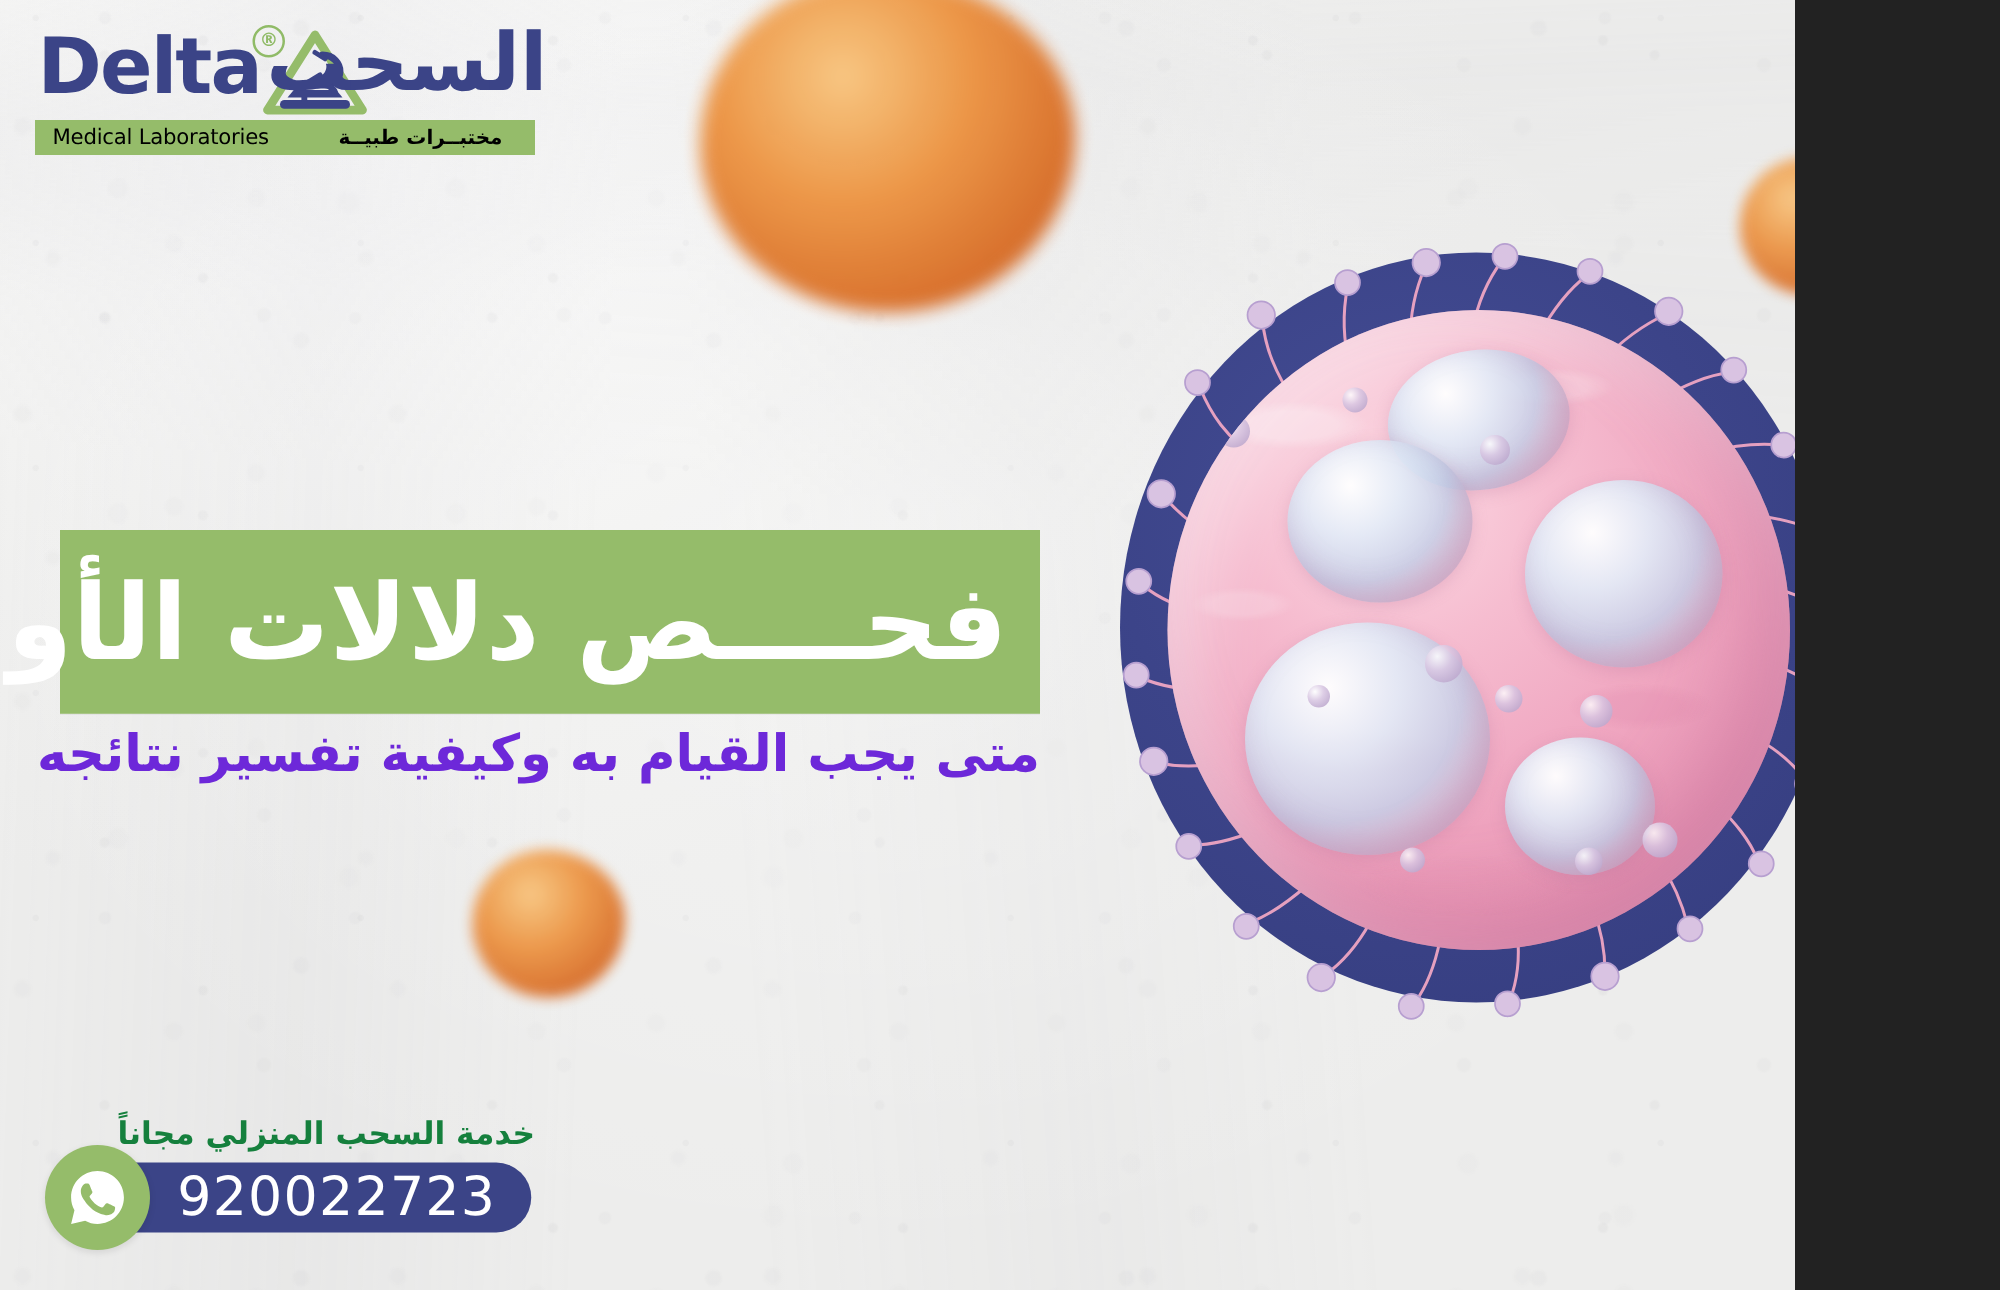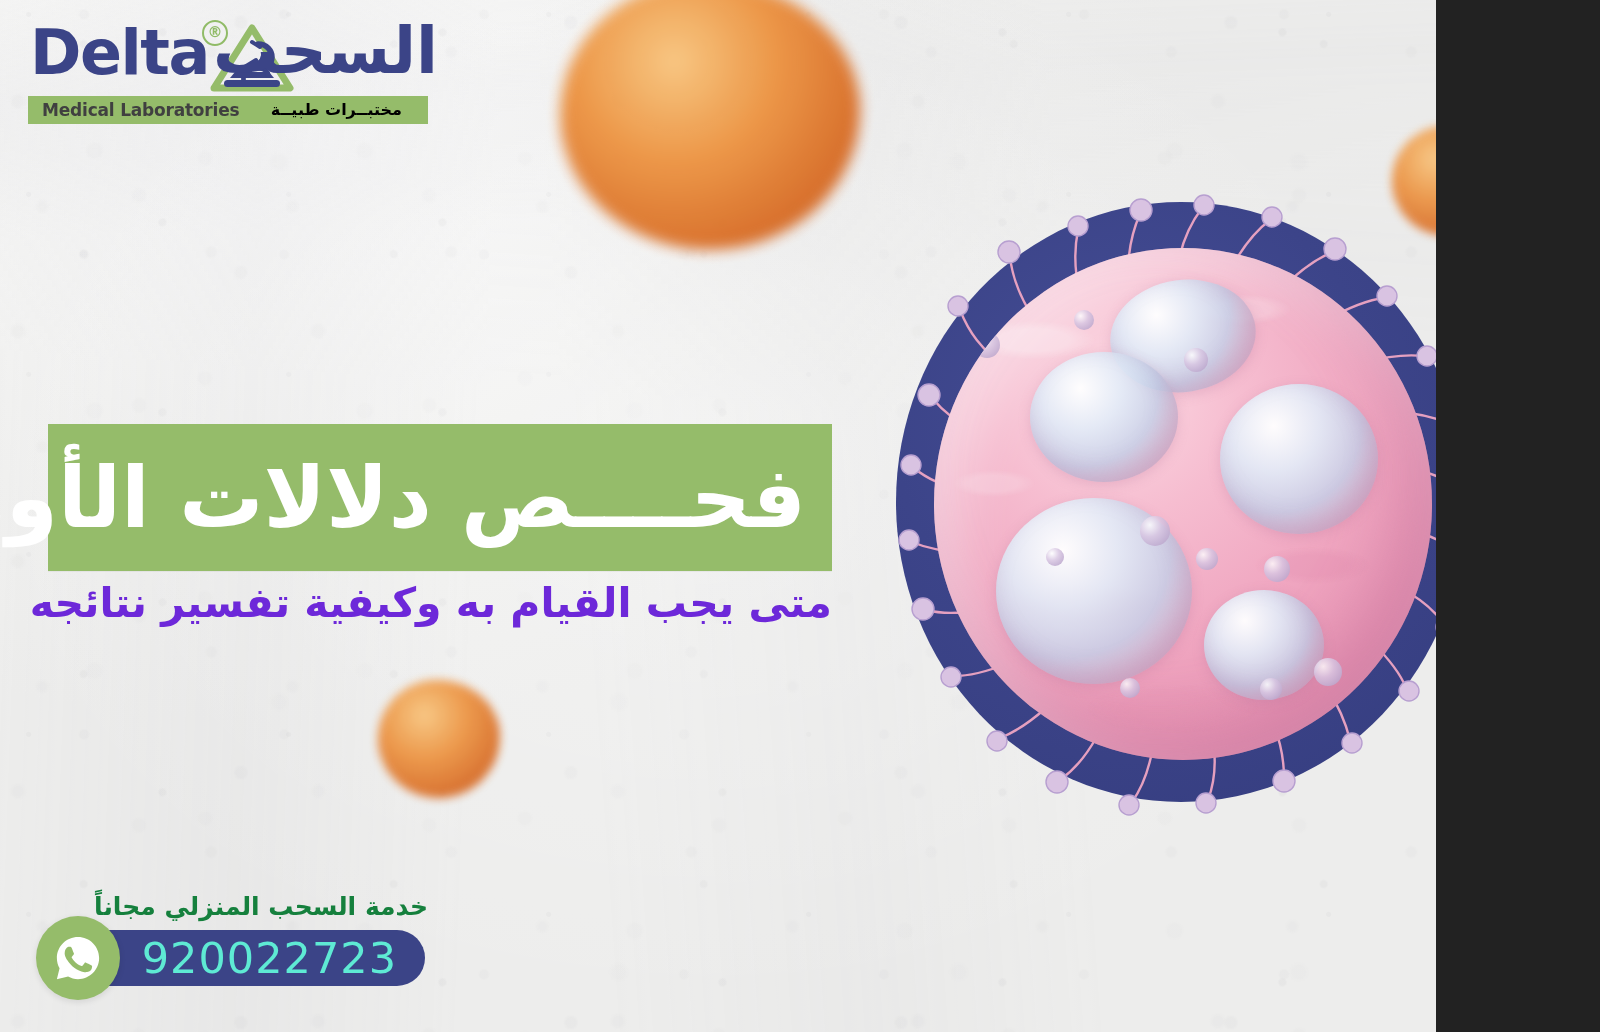--- a/index.html
+++ b/index.html
@@ -74,21 +74,21 @@
     position:absolute;right:0;top:-6px;
     direction:rtl;
     font-family:"DejaVu Sans","Liberation Sans",sans-serif;
     font-weight:700;font-size:64px;color:#3b4487;line-height:82px;
   }
   .logo-bar{
     position:absolute;left:0;top:80px;width:400px;height:28px;
     background:#95bc6a;display:flex;align-items:center;
   }
   .logo-bar-en{
-    color:#404040;font-size:17px;font-weight:700;letter-spacing:-.2px;
+    color:#000000;font-size:17px;font-weight:400;letter-spacing:-.2px;
     margin-left:14px;line-height:28px;
   }
   .logo-bar-ar{
     color:#000000;font-size:16px;font-weight:700;direction:rtl;
     margin-left:auto;margin-right:26px;line-height:28px;letter-spacing:.5px;
   }
 
   
   .headline-bar{
     position:absolute;left:48px;top:424px;width:784px;height:147px;
@@ -117,21 +117,21 @@
     direction:rtl;color:#15803d;
     font-weight:700;font-size:25px;line-height:34px;white-space:nowrap;
   }
   .phone-pill{
     position:absolute;left:45px;top:40px;width:350px;height:56px;
     background:#3b4487;border-radius:28px;
     display:flex;align-items:center;justify-content:flex-end;
     padding-right:28px;
   }
   .phone-number{
-    color:#5eead4;font-size:43px;font-weight:400;letter-spacing:1px;
+    color:#ffffff;font-size:43px;font-weight:400;letter-spacing:1px;
     font-family:"DejaVu Sans","Liberation Sans",sans-serif;line-height:56px;
   }
   .wa-icon{
     position:absolute;left:6px;top:26px;width:84px;height:84px;
     border-radius:50%;background:#95bc6a;
     display:flex;align-items:center;justify-content:center;
     box-shadow:0 2px 6px rgba(0,0,0,.10);
   }
   .wa-icon svg{width:52px;height:52px;display:block;}
 

